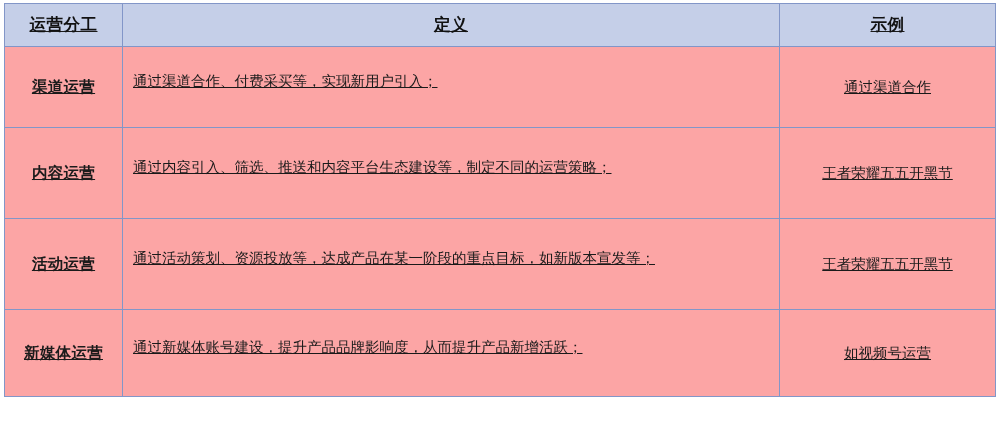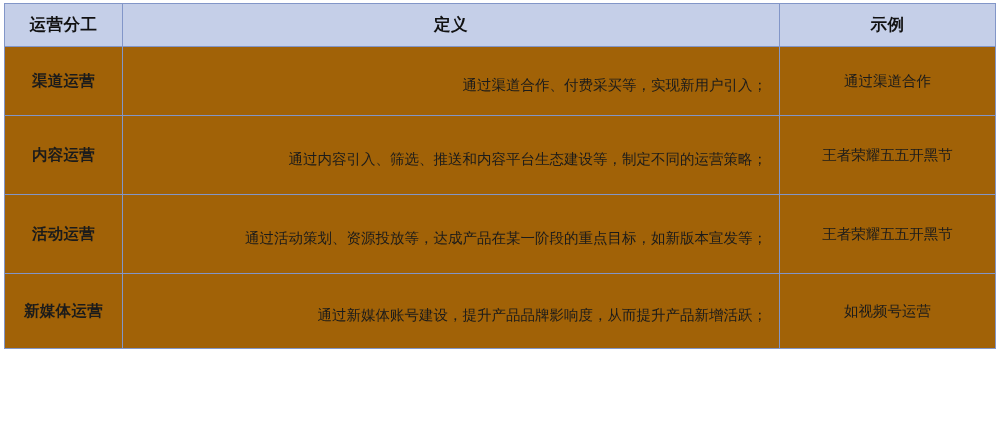--- a/index.html
+++ b/index.html
@@ -11,20 +11,21 @@
     width: 999px;
     height: 426px;
     font-family: "Liberation Sans", sans-serif;
     color: #1a1a1a;
   }
   .table-wrap {
     width: 842px;
     height: 426px;
     box-sizing: border-box;
     padding: 3px 4px 4px 4px;
+    text-decoration: underline;
   }
   table.ops-table {
     border-collapse: collapse;
     width: 991px;
     table-layout: fixed;
     background: #dbe2f1;
   }
   table.ops-table col.col-role { width: 118px; }
   table.ops-table col.col-def  { width: 657px; }
   table.ops-table col.col-ex   { width: 216px; }
@@ -37,35 +38,35 @@
   thead th {
     background: #c5cfe8;
     font-size: 16.5px;
     font-weight: bold;
     text-align: center;
     height: 40px;
     letter-spacing: 0.5px;
     color: #111111;
   }
   tbody td {
-    background: #a16207;
+    background: #fca5a5;
     font-size: 14.5px;
     line-height: 1.55;
     color: #1b1b1b;
   }
   tbody td.role {
     text-align: center;
     font-weight: bold;
     font-size: 15.5px;
     padding: 4px 2px;
     letter-spacing: 0.3px;
   }
   tbody td.def {
-    text-align: right;
-    padding: 8px 12px 0 10px;
+    text-align: left;
+    padding: 8px 12px 20px 10px;
   }
   tbody td.ex {
     text-align: center;
     padding: 8px 6px;
   }
   tbody tr.r0 td { height: 52px; }
   tbody tr.r1 td { height: 62px; }
   tbody tr.r2 td { height: 62px; }
   tbody tr.r3 td { height: 62px; }
   tbody tr.r4 td { height: 58px; }

